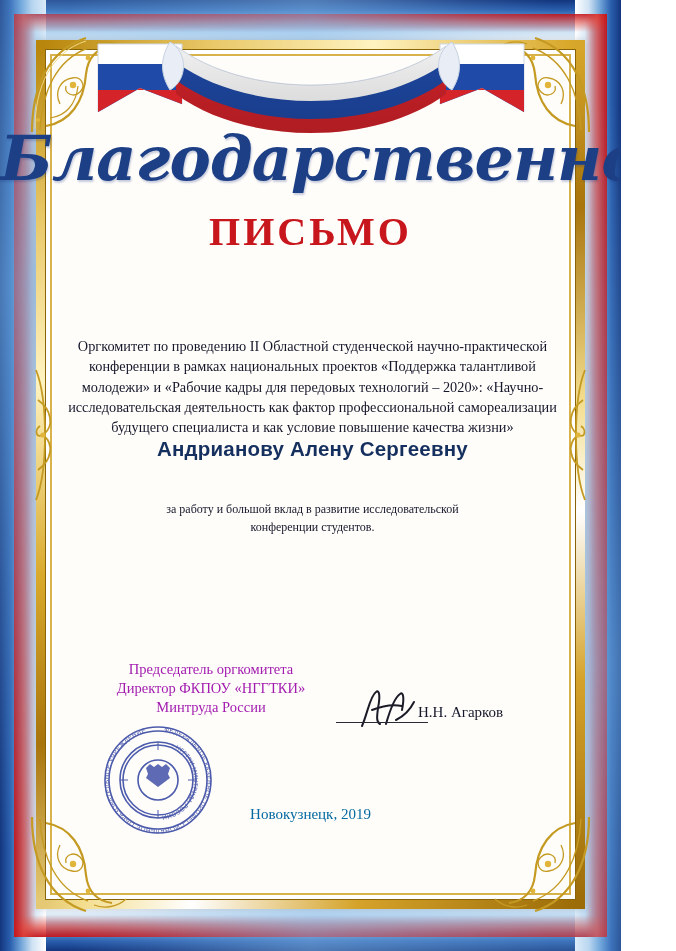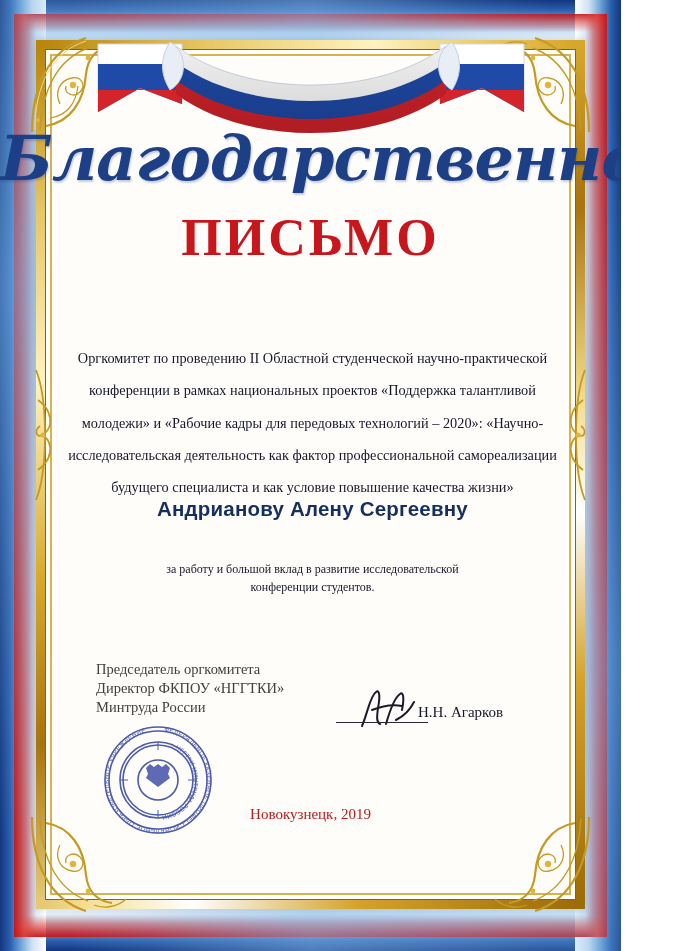--- a/index.html
+++ b/index.html
@@ -134,21 +134,21 @@
     letter-spacing: -1px;
     text-shadow: 1px 2px 2px rgba(30,60,130,.25);
   }
   .title-main {
     position: absolute;
     left: 0; right: 0;
     top: 212px;
     text-align: center;
     font-family: "Liberation Serif", serif;
     font-weight: 700;
-    font-size: 52px;
+    font-size: 40px;
     line-height: 1;
     color: #c8161d;
     letter-spacing: 3px;
   }
 
   
   .body-wrap {
     position: absolute;
     left: 66px;
     right: 62px;
@@ -157,21 +157,20 @@
   .para {
     font-family: "Liberation Serif", serif;
     font-size: 14.3px;
     line-height: 1.42;
     color: #15172a;
     text-align: center;
   }
   .para.just {
     text-align: justify;
     text-align-last: center;
-    margin-top: 12px;
   }
   .blagodarit {
     margin-top: 2px;
     text-align: center;
     font-size: 14.3px;
     color: #15172a;
   }
   .honoree {
     text-align: center;
     font-family: "Liberation Sans", sans-serif;
@@ -189,22 +188,22 @@
   }
 
   
   .sign-block {
     position: absolute;
     left: 96px;
     top: 660px;
     width: 230px;
     font-size: 14.5px;
     line-height: 1.3;
-    color: #404040;
-    text-align: left;
+    color: #a21caf;
+    text-align: center;
   }
   .signer-name {
     position: absolute;
     left: 418px;
     top: 704px;
     font-size: 15px;
     color: #15172a;
   }
   .sig-mark {
     position: absolute;
@@ -234,21 +233,21 @@
   }
   .stamp svg { width:100%; height:100%; display:block; }
 
   
   .place-year {
     position: absolute;
     left: 0; right: 0;
     top: 806px;
     text-align: center;
     font-size: 15px;
-    color: #b91c1c;
+    color: #0369a1;
   }
 </style>
 </head>
 <body>
 
 <div id="page">
 
   <div class="frame-outer"></div>
   <div class="frame-blue"></div>
   <div class="frame-red"></div>

